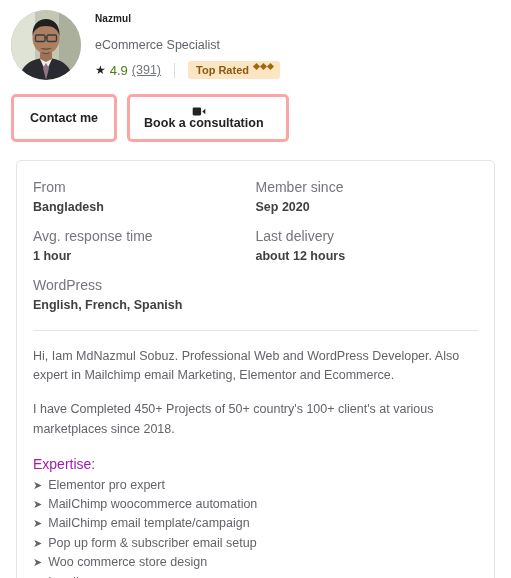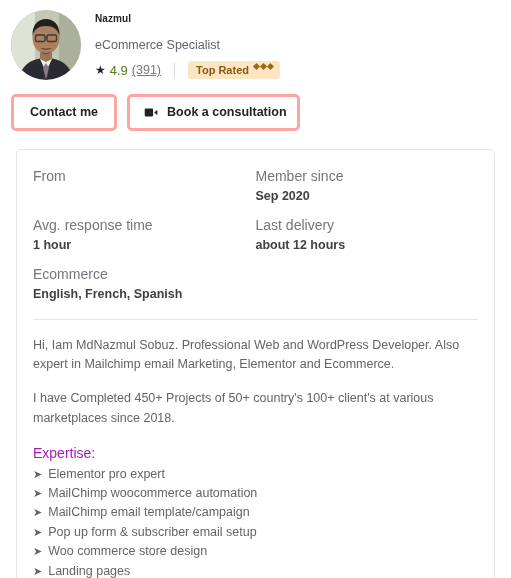--- a/index.html
+++ b/index.html
@@ -122,21 +122,21 @@
     font-size: 12.5px;
     font-weight: bold;
     color: #222325;
     padding: 9px 16px;
     display: flex;
     align-items: center;
     justify-content: center;
     cursor: pointer;
     line-height: 1;
   }
-  .btn-consult { padding-left: 14px; padding-right: 10px; }
+  .btn-consult { padding-left: 14px; padding-right: 22px; flex-direction: column; }
 
   .video-icon {
     margin-right: 9px;
     display: inline-flex;
     align-items: center;
   }
 
   
   .info-card {
     margin: 18px 16px 0 16px;
@@ -276,35 +276,36 @@
     </span>
     <span>Book a consultation</span>
   </button>
 </div>
 
 <div class="info-card">
 
   <div class="stats-grid">
     <div>
       <div class="stat-label">From</div>
+      <div class="stat-value">Bangladesh</div>
     </div>
     <div>
       <div class="stat-label">Member since</div>
       <div class="stat-value">Sep 2020</div>
     </div>
     <div>
       <div class="stat-label">Avg. response time</div>
       <div class="stat-value">1 hour</div>
     </div>
     <div>
       <div class="stat-label">Last delivery</div>
       <div class="stat-value">about 12 hours</div>
     </div>
     <div>
-      <div class="stat-label">Ecommerce</div>
+      <div class="stat-label">WordPress</div>
       <div class="stat-value">English, French, Spanish</div>
     </div>
   </div>
 
   <div class="card-divider"></div>
 
   <div class="description">
     <p>Hi, Iam MdNazmul Sobuz. Professional Web and WordPress Developer. Also expert in Mailchimp email Marketing, Elementor and Ecommerce.</p>
     <p>I have Completed 450+ Projects of 50+ country's 100+ client's at various marketplaces since 2018.</p>
   </div>

